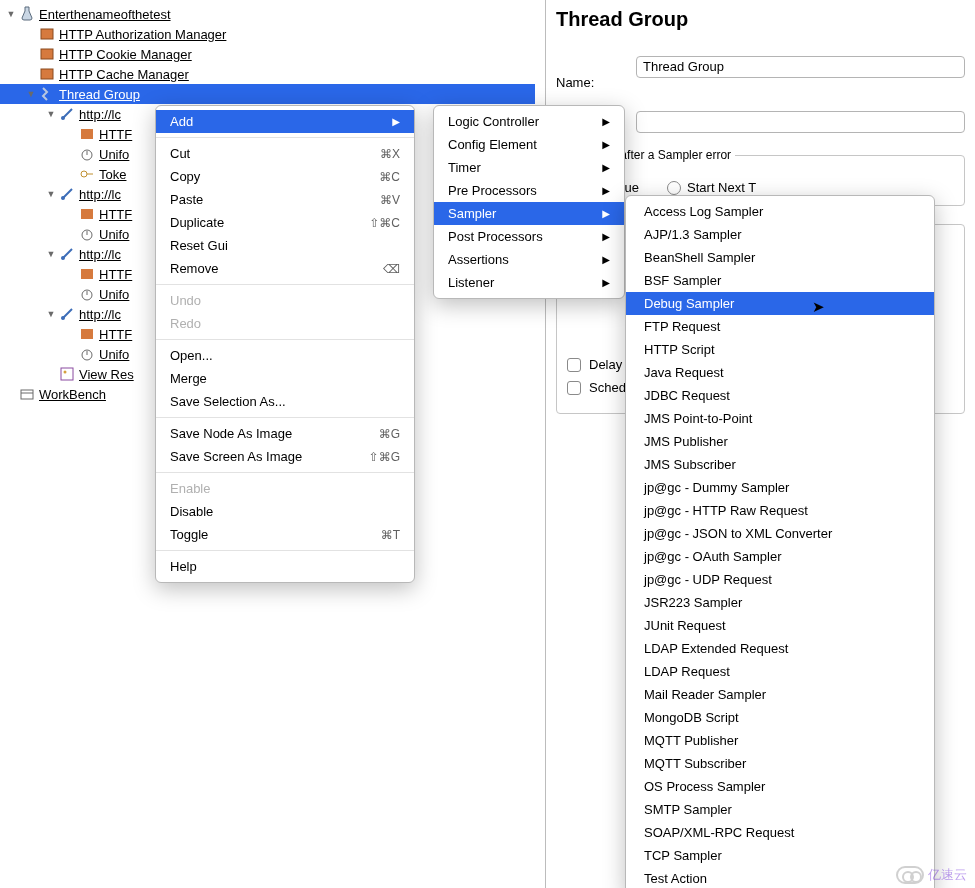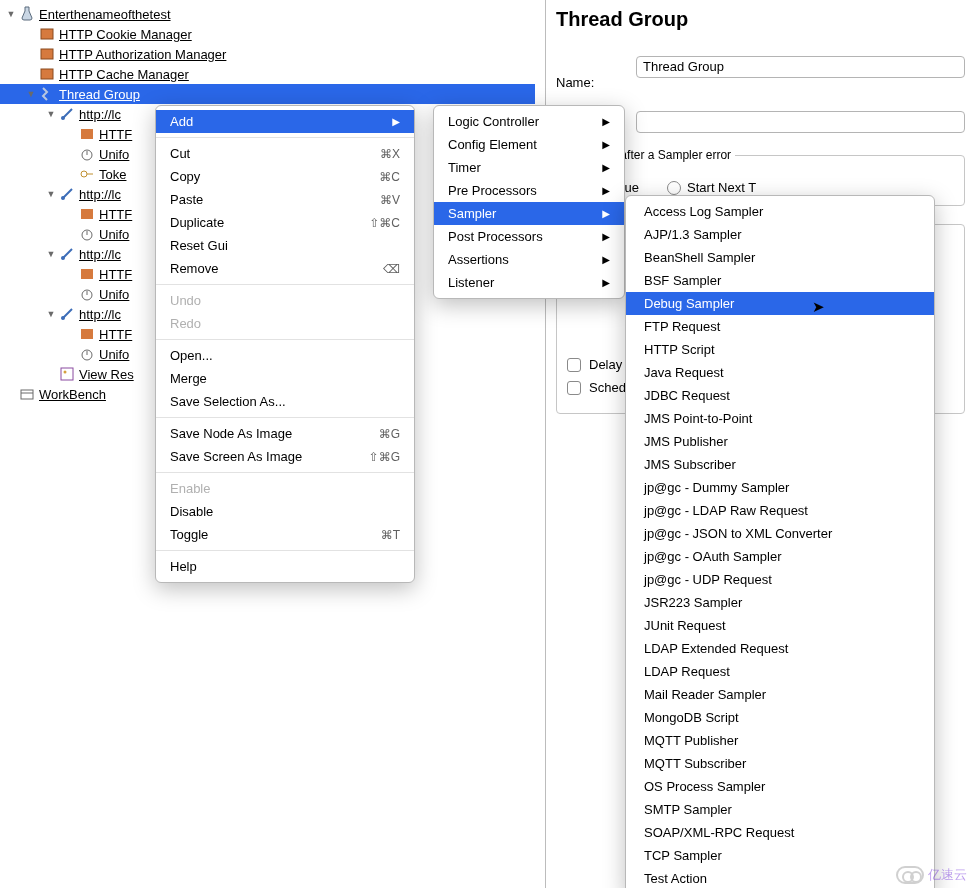--- a/index.html
+++ b/index.html
@@ -71,30 +71,30 @@
       </span>
     <span class="tree-label">Enterthenameofthetest</span>
   </div>
   <div class="tree-row ind1">
     <span class="caret none">▼</span>
     <span class="icon">
         <svg class="svg" viewBox="0 0 16 16">
           <rect x="2" y="3" width="12" height="10" fill="#d67a3e" stroke="#8a4a1e"></rect>
         </svg>
       </span>
-    <span class="tree-label">HTTP Cookie Manager</span>
+    <span class="tree-label">HTTP Authorization Manager</span>
   </div>
   <div class="tree-row ind1">
     <span class="caret none">▼</span>
     <span class="icon">
         <svg class="svg" viewBox="0 0 16 16">
           <rect x="2" y="3" width="12" height="10" fill="#d67a3e" stroke="#8a4a1e"></rect>
         </svg>
       </span>
-    <span class="tree-label">HTTP Authorization Manager</span>
+    <span class="tree-label">HTTP Cookie Manager</span>
   </div>
   <div class="tree-row ind1">
     <span class="caret none">▼</span>
     <span class="icon">
         <svg class="svg" viewBox="0 0 16 16">
           <rect x="2" y="3" width="12" height="10" fill="#d67a3e" stroke="#8a4a1e"></rect>
         </svg>
       </span>
     <span class="tree-label">HTTP Cache Manager</span>
   </div>
@@ -439,21 +439,21 @@
     <div class="mi">
       <span>JMS Publisher</span>
     </div>
     <div class="mi">
       <span>JMS Subscriber</span>
     </div>
     <div class="mi">
       <span>jp@gc - Dummy Sampler</span>
     </div>
     <div class="mi">
-      <span>jp@gc - LDAP Raw Request</span>
+      <span>jp@gc - HTTP Raw Request</span>
     </div>
     <div class="mi">
       <span>jp@gc - JSON to XML Converter</span>
     </div>
     <div class="mi">
       <span>jp@gc - OAuth Sampler</span>
     </div>
     <div class="mi">
       <span>jp@gc - UDP Request</span>
     </div>

